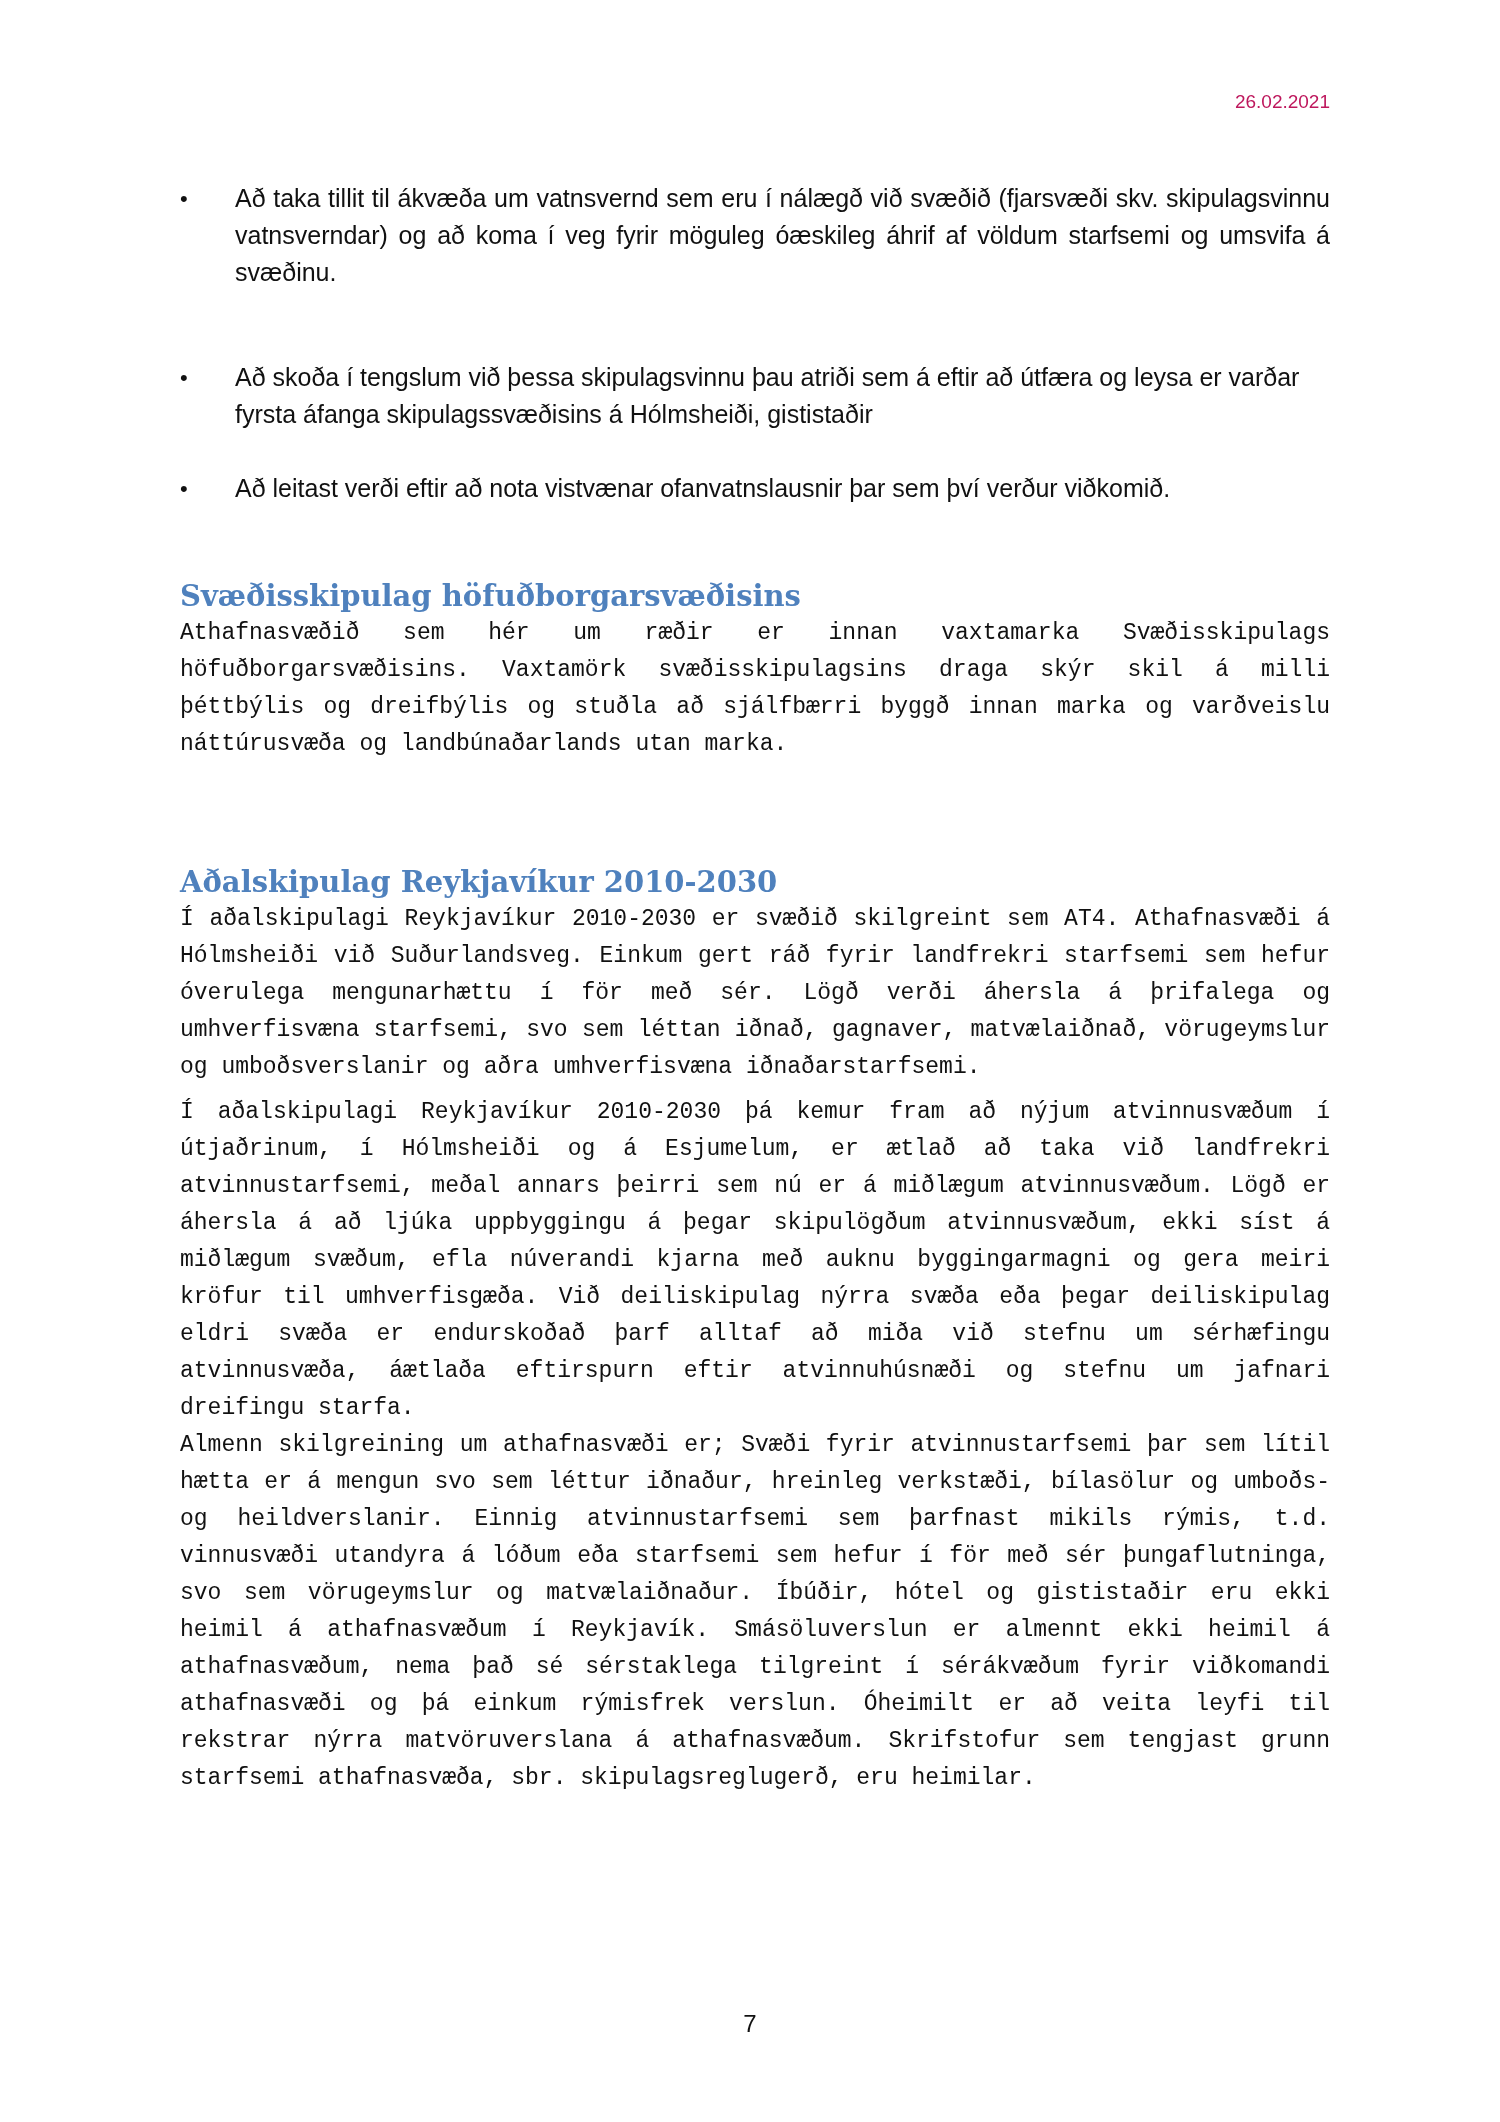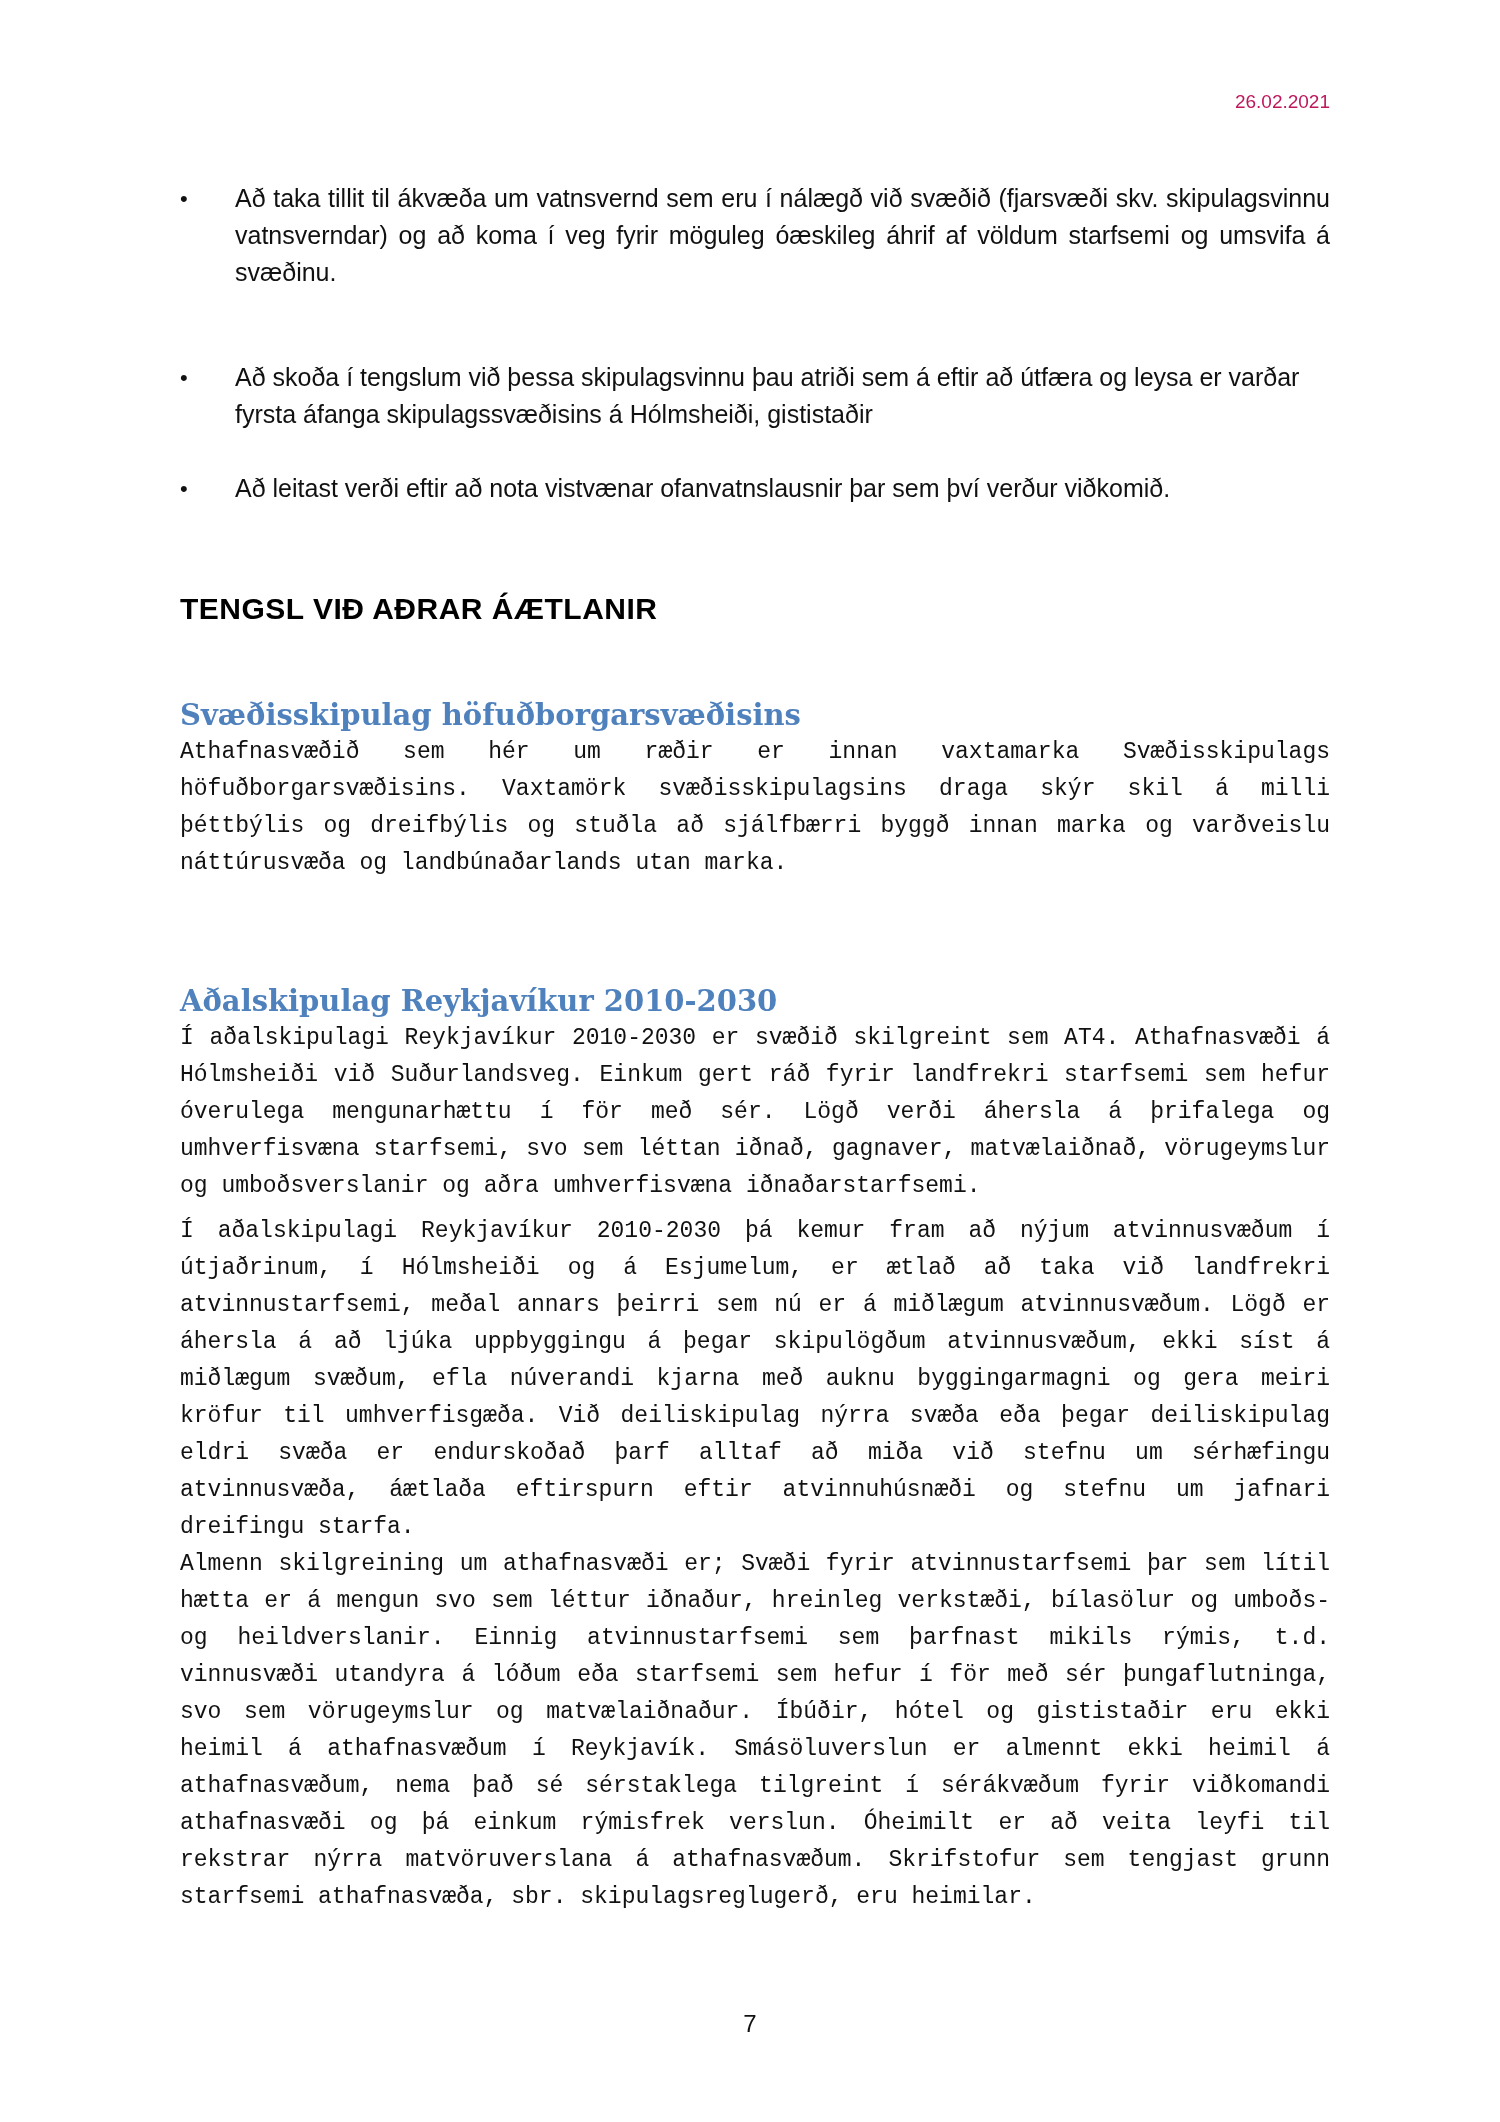--- a/index.html
+++ b/index.html
@@ -33,21 +33,20 @@
   </div>
   <div class="bullet b2">
     <span class="dot">•</span>
     <span class="txt">Að skoða í tengslum við þessa skipulagsvinnu þau atriði sem á eftir að útfæra og leysa er varðar fyrsta áfanga skipulagssvæðisins á Hólmsheiði, gististaðir</span>
   </div>
   <div class="bullet b3">
     <span class="dot">•</span>
     <span class="txt">Að leitast verði eftir að nota vistvænar ofanvatnslausnir þar sem því verður viðkomið.</span>
   </div>
 
-  <div class="h1">TENGSL VIÐ AÐRAR ÁÆTLANIR</div>
 
   <div class="h2 h2a">Svæðisskipulag höfuðborgarsvæðisins</div>
   <p>Athafnasvæðið sem hér um ræðir er innan vaxtamarka Svæðisskipulags höfuðborgarsvæðisins. Vaxtamörk svæðisskipulagsins draga skýr skil á milli þéttbýlis og dreifbýlis og stuðla að sjálfbærri byggð innan marka og varðveislu náttúrusvæða og landbúnaðarlands utan marka.</p>
 
   <div class="h2 h2b">Aðalskipulag Reykjavíkur 2010-2030</div>
   <p>Í aðalskipulagi Reykjavíkur 2010-2030 er svæðið skilgreint sem AT4. Athafnasvæði á Hólmsheiði við Suðurlandsveg. Einkum gert ráð fyrir landfrekri starfsemi sem hefur óverulega mengunarhættu í för með sér. Lögð verði áhersla á þrifalega og umhverfisvæna starfsemi, svo sem léttan iðnað, gagnaver, matvælaiðnað, vörugeymslur og umboðsverslanir og aðra umhverfisvæna iðnaðarstarfsemi.</p>
   <p class="p-gap">Í aðalskipulagi Reykjavíkur 2010-2030 þá kemur fram að nýjum atvinnusvæðum í útjaðrinum, í Hólmsheiði og á Esjumelum, er ætlað að taka við landfrekri atvinnustarfsemi, meðal annars þeirri sem nú er á miðlægum atvinnusvæðum. Lögð er áhersla á að ljúka uppbyggingu á þegar skipulögðum atvinnusvæðum, ekki síst á miðlægum svæðum, efla núverandi kjarna með auknu byggingarmagni og gera meiri kröfur til umhverfisgæða. Við deiliskipulag nýrra svæða eða þegar deiliskipulag eldri svæða er endurskoðað þarf alltaf að miða við stefnu um sérhæfingu atvinnusvæða, áætlaða eftirspurn eftir atvinnuhúsnæði og stefnu um jafnari dreifingu starfa.</p>
   <p>Almenn skilgreining um athafnasvæði er; Svæði fyrir atvinnustarfsemi þar sem lítil hætta er á mengun svo sem léttur iðnaður, hreinleg verkstæði, bílasölur og umboðs- og heildverslanir. Einnig atvinnustarfsemi sem þarfnast mikils rýmis, t.d. vinnusvæði utandyra á lóðum eða starfsemi sem hefur í för með sér þungaflutninga, svo sem vörugeymslur og matvælaiðnaður. Íbúðir, hótel og gististaðir eru ekki heimil á athafnasvæðum í Reykjavík. Smásöluverslun er almennt ekki heimil á athafnasvæðum, nema það sé sérstaklega tilgreint í sérákvæðum fyrir viðkomandi athafnasvæði og þá einkum rýmisfrek verslun. Óheimilt er að veita leyfi til rekstrar nýrra matvöruverslana á athafnasvæðum. Skrifstofur sem tengjast grunn starfsemi athafnasvæða, sbr. skipulagsreglugerð, eru heimilar.</p>
 </div>
 

